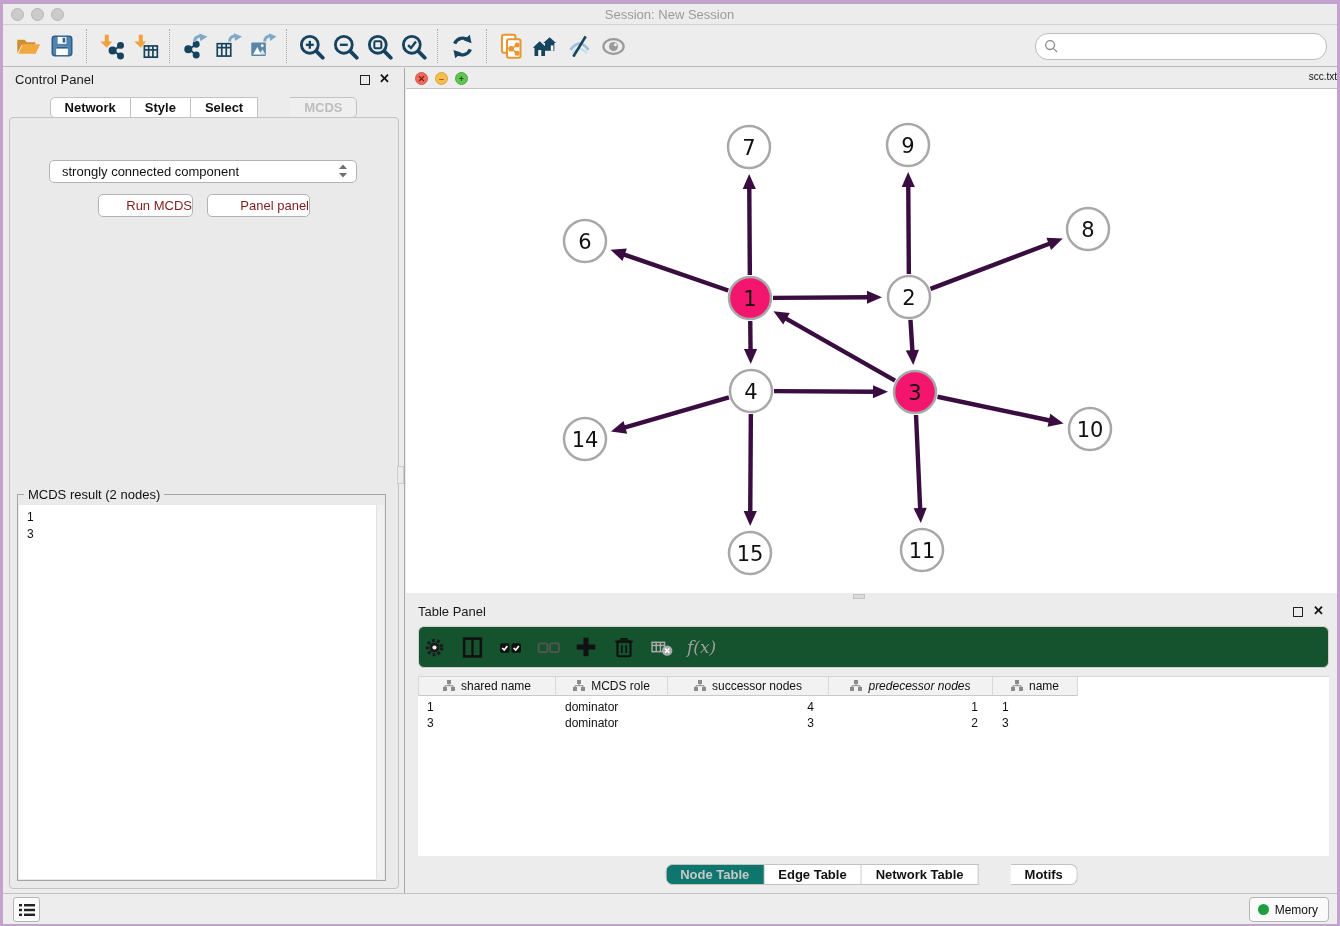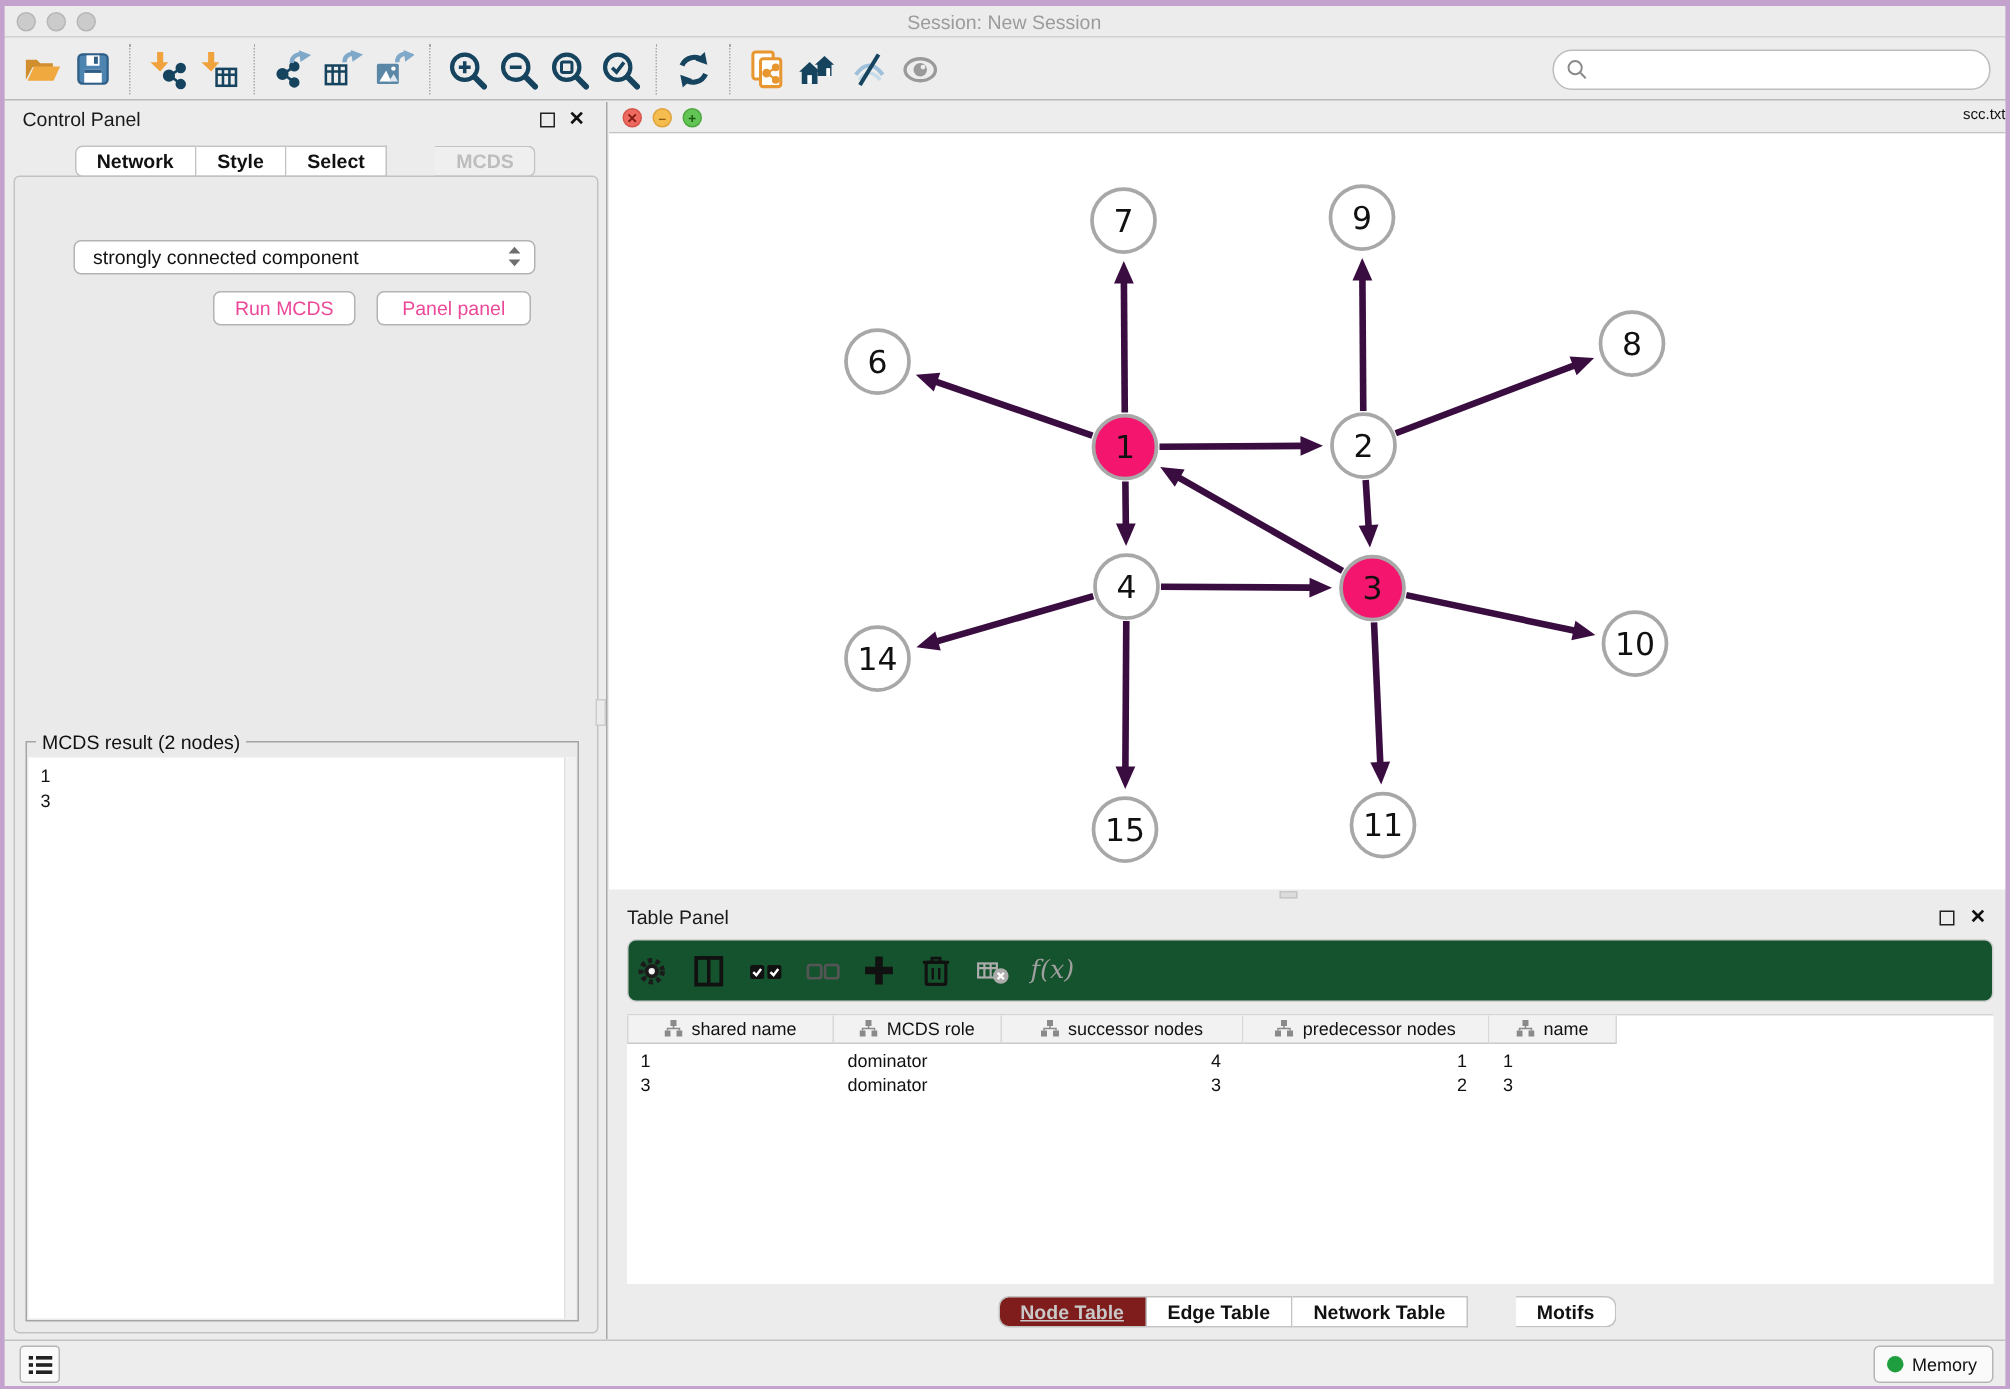--- a/index.html
+++ b/index.html
@@ -28,21 +28,21 @@
   .close-ic { position:absolute; top:3px; font-size:13px; font-weight:bold; color:#111; }
   .cp-tabs { position:absolute; top:29px; left:0; right:0; display:flex; justify-content:center; }
   .tab-btn { height:21px; line-height:19px; padding:0 14px; font-size:13px; font-weight:bold; color:#111; background:#fff; border:1px solid #C2C2C2; border-left:none; }
   .tab-btn:first-child { border-left:1px solid #C2C2C2; border-radius:5px 0 0 5px; }
   .tab-btn:last-child { border-radius:0 5px 5px 0;margin-left:32px; }
   .tab-btn.sel { background:#EFEFEF; color:#BDBDBD; }
   .cp-body { position:absolute; left:6px; right:5px; top:49px; bottom:4px; border:1px solid #C3C3C3; border-radius:4px; background:#EAEAEA; }
   .opt-label { position:absolute; left:0; right:0; top:18px; text-align:center; font-size:13px; color:#111; }
   .combo { position:absolute; left:39px; top:42px; width:308px; height:23px; background:#fff; border:1px solid #B3B3B3; border-radius:5px; font-size:13px; color:#111; line-height:21px; padding-left:12px; }
   .combo .chev { position:absolute; right:9px; top:3px; }
-  .btn { position:absolute; height:23px; background:#fff; border:1px solid #B3B3B3; border-radius:5px; font-size:13px; color:#ec4899; text-align:center; line-height:21px;margin-left:44px; }
+  .btn { position:absolute; height:23px; background:#fff; border:1px solid #B3B3B3; border-radius:5px; font-size:13px; color:#7f1d1d; text-align:right; line-height:21px; }
   .groupbox { position:absolute; left:7px; right:12px; top:376px; bottom:7px; border:1px solid #A5A5A5; }
   .groupbox .gb-label { position:absolute; left:6px; top:-8px; background:#EAEAEA; padding:0 4px; font-size:13px; color:#111; }
   .gb-inner { position:absolute; left:1px; right:1px; top:10px; bottom:1px; background:#fff; }
   .gb-lines { position:absolute; left:8px; top:4px; font-size:12px; color:#111; line-height:17px; }
   .gb-scroll { position:absolute; right:0; top:0; bottom:0; width:8px; background:#F1F1F1; border-left:1px solid #E2E2E2; }
 
   
   .vdivider { position:absolute; left:404px; top:68px; width:1px; bottom:33px; background:#A8A8A8; }
   .vd-handle { position:absolute; left:397px; top:466px; width:7px; height:18px; background:#EBEBEB; border:1px solid #CDCDCD; }
 
@@ -63,21 +63,21 @@
   .tp-table { position:absolute; left:12px; right:8px; top:76px; height:180px; background:#fff; border-top:1px solid #D5D5D5; }
   .th-row { position:absolute; left:0; top:0; height:19px; display:flex; }
   .th-cell { height:19px; background:#F2F2F2; border-right:1px solid #D8D8D8; border-bottom:1px solid #C9C9C9; display:flex; align-items:center; justify-content:center; gap:6px; font-size:12px; color:#111; }
   .th-cell:first-child { border-left:1px solid #D8D8D8; }
   .tr-row { position:absolute; left:0; display:flex; height:16px; }
   .td-cell { font-size:12px; color:#111; line-height:16px; }
   .tp-tabs { position:absolute; top:264px; left:50%; transform:translateX(-50%); display:flex; }
   .tp-tabs .tab-btn { border-radius:0; }
   .tp-tabs .tab-btn:first-child { border-radius:7px 0 0 7px; border-left:1px solid #C2C2C2; }
   .tp-tabs .tab-btn:last-child { border-radius:0 7px 7px 0; }
-  .tp-tabs .tab-btn.sel { background:#7f1d1d; color:#C8C8C8;text-decoration:underline; }
+  .tp-tabs .tab-btn.sel { background:#0f766e; color:#C8C8C8; }
 
   
   .statusbar { position:absolute; left:3px; right:3px; bottom:2px; height:31px; background:#EDEDED; border-top:1px solid #C2C2C2; }
   .sb-left-btn { position:absolute; left:10px; top:3px; width:27px; height:25px; background:#FAFAFA; border:1px solid #B5B5B5; border-radius:3px; display:flex; align-items:center; justify-content:center; }
   .memory-btn { position:absolute; right:8px; top:3px; height:25px; padding:0 10px 0 8px; background:#FAFAFA; border:1px solid #B5B5B5; border-radius:4px; display:flex; align-items:center; gap:6px; font-size:12px; color:#111; }
   .memory-dot { width:11px; height:11px; border-radius:50%; background:#1E9E3E; }
 
   svg { display:block; }
 </style>
 </head>
@@ -455,21 +455,21 @@
             <svg width="12" height="12" viewBox="0 0 12 12">
               <g fill="#8A8A8A">
                 <rect x="4" y="0" width="4" height="4"></rect>
                 <rect x="0" y="7" width="4" height="4"></rect>
                 <rect x="8" y="7" width="4" height="4"></rect>
               </g>
               <path d="M6 4 V5.7 M2 7 V5.7 H10 V7" stroke="#8A8A8A" fill="none" stroke-width="1"></path>
             </svg>
             <span>successor nodes</span>
           </div>
-          <div class="th-cell" style="width: 164px;">
+          <div class="th-cell" style="width: 164px; font-style: italic;">
             <svg width="12" height="12" viewBox="0 0 12 12">
               <g fill="#8A8A8A">
                 <rect x="4" y="0" width="4" height="4"></rect>
                 <rect x="0" y="7" width="4" height="4"></rect>
                 <rect x="8" y="7" width="4" height="4"></rect>
               </g>
               <path d="M6 4 V5.7 M2 7 V5.7 H10 V7" stroke="#8A8A8A" fill="none" stroke-width="1"></path>
             </svg>
             <span>predecessor nodes</span>
           </div>

